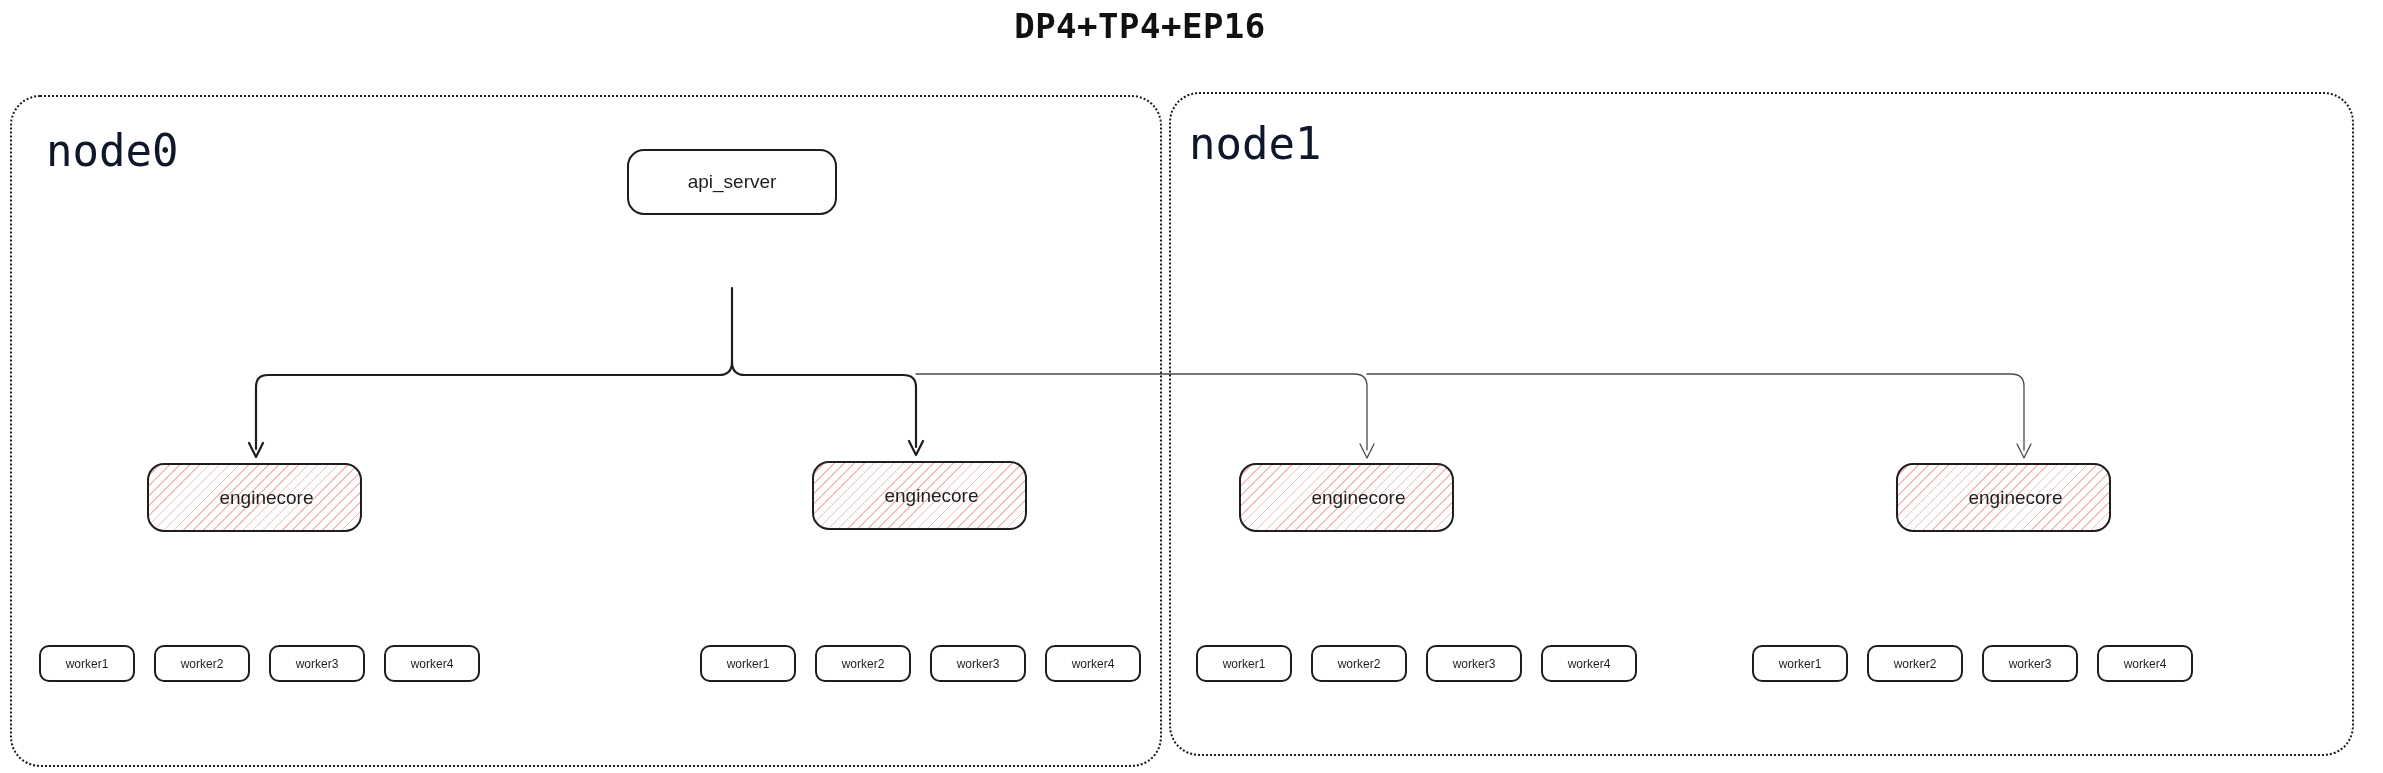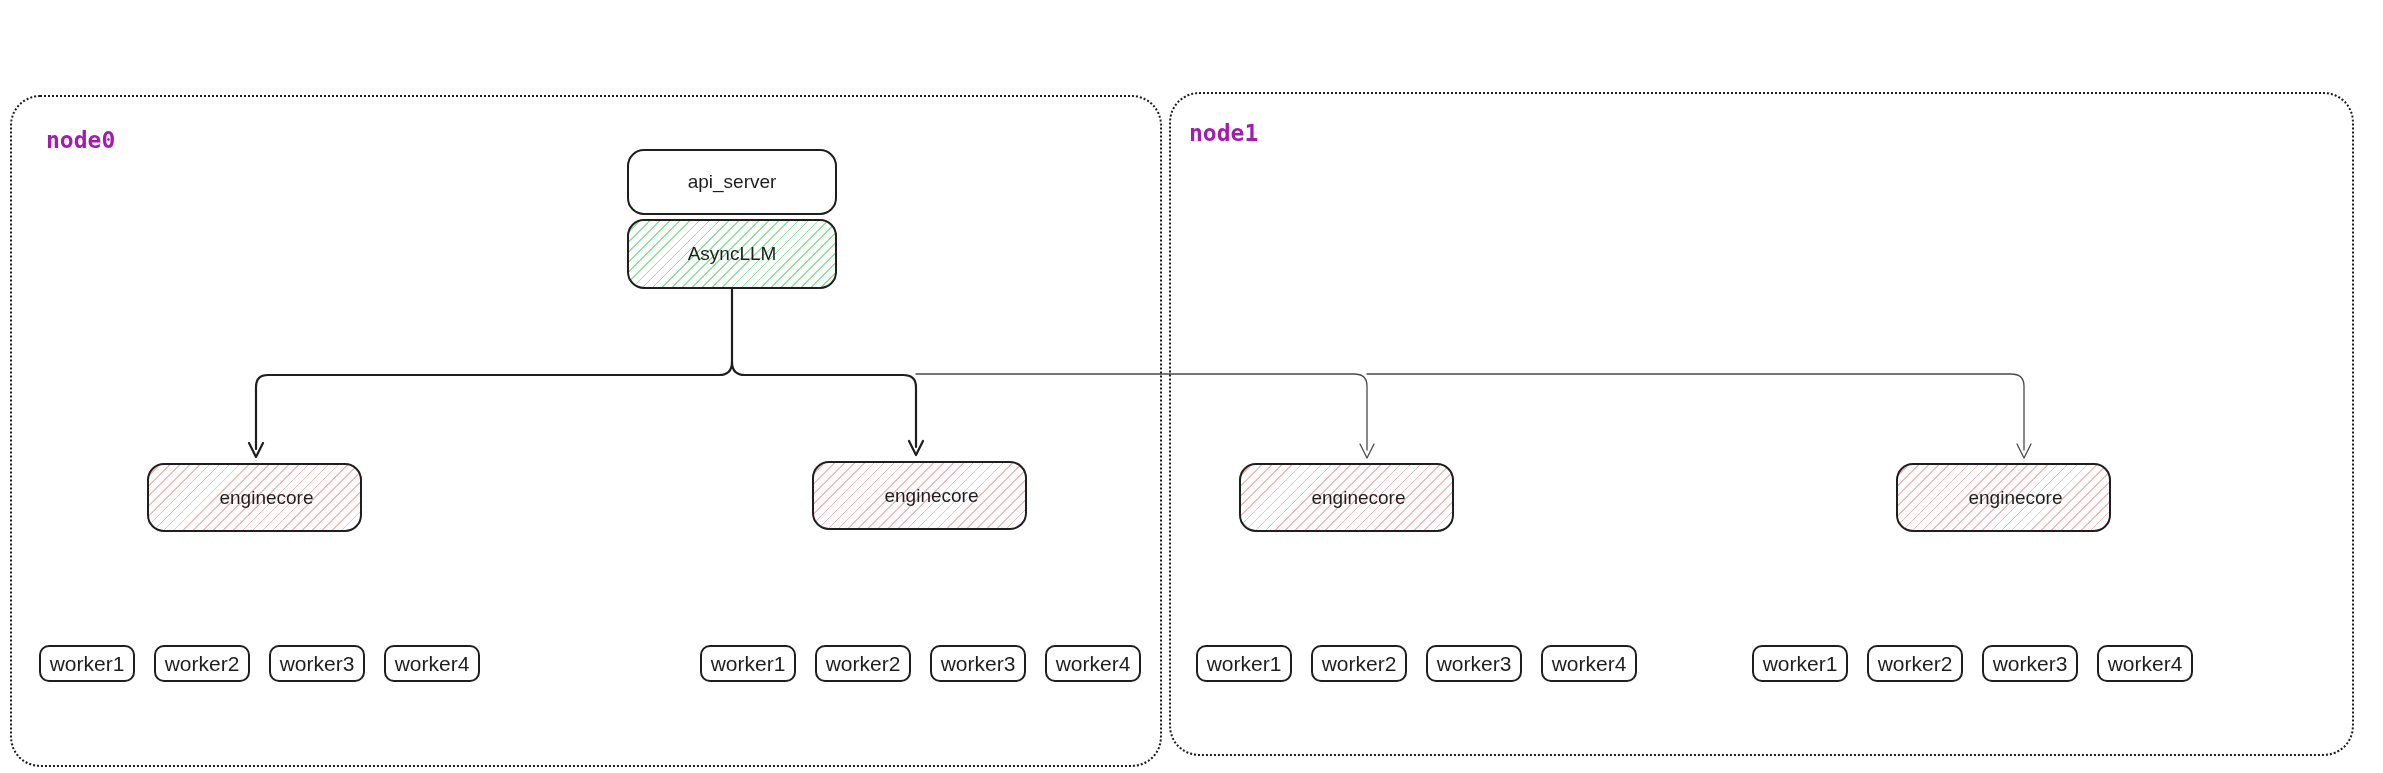--- a/index.html
+++ b/index.html
@@ -22,21 +22,21 @@
     position:absolute;
     border:2.4px dotted #1e1e1e;
     border-radius:30px;
     background:transparent;
   }
   .node-box.n0{left:10px;top:95px;width:1148px;height:668px;}
   .node-box.n1{left:1169px;top:92px;width:1181px;height:660px;}
   .node-label{
     position:absolute;
     font-family:"DejaVu Sans Mono", monospace;
-    font-size:23px;font-weight:700;color:#a21caf;
+    font-size:44px;font-weight:400;color:#0f172a;
     line-height:1;
   }
   .n0 .node-label{left:34px;top:32px;}
   .n1 .node-label{left:18px;top:28px;}
   .rbox{
     position:absolute;
     box-sizing:border-box;
     border:2.2px solid #1e1e1e;
     border-radius:17px;
     background:#ffffff;
@@ -70,32 +70,33 @@
   .n0 .wg1{left:27px;top:548px;}
   .n0 .wg2{left:688px;top:548px;}
   .n1 .wg1{left:25px;top:551px;}
   .n1 .wg2{left:581px;top:551px;}
   .worker{
     box-sizing:border-box;
     width:96px;height:37px;
     border:2px solid #1e1e1e;border-radius:10px;
     background:#ffffff;
     display:flex;align-items:center;justify-content:center;
-    font-size:21px;color:#1e1e1e;
+    font-size:12px;color:#1e1e1e;
   }
   .edges{
     position:absolute;left:0;top:0;width:2383px;height:773px;
     pointer-events:none;
   }
 </style>
 </head>
 <body>
 
 <div class="canvas">
 
+  <div class="diagram-title">DP4+TP4+EP16</div>
 
   <svg class="edges" width="2383" height="773" viewBox="0 0 2383 773">
 
     <g stroke="#1e1e1e" stroke-width="2.2" fill="none" stroke-linecap="round" stroke-linejoin="round">
       <path d="M732 288 L732 362 Q732 375 719 375 L268 375 Q256 375 256 387 L256 449"></path>
       <path d="M249 443 L256 457 L263 443"></path>
       <path d="M732 362 Q732 375 745 375 L903 375 Q916 375 916 387 L916 447"></path>
       <path d="M909 441 L916 455 L923 441"></path>
     </g>
 
@@ -107,23 +108,20 @@
     </g>
   </svg>
 
   <section class="node-box n0">
     <span class="node-label">node0</span>
 
     <div class="rbox api-server">
       <span>api_server</span>
     </div>
 
-    <div class="rbox async-llm hatch-green">
-      <span>AsyncLLM</span>
-    </div>
 
     <div class="rbox ec ec1 hatch-red">
       <span>enginecore</span>
     </div>
     <div class="rbox ec ec2 hatch-red">
       <span>enginecore</span>
     </div>
 
     <div class="worker-row wg1">
       <div class="worker">worker1</div>

